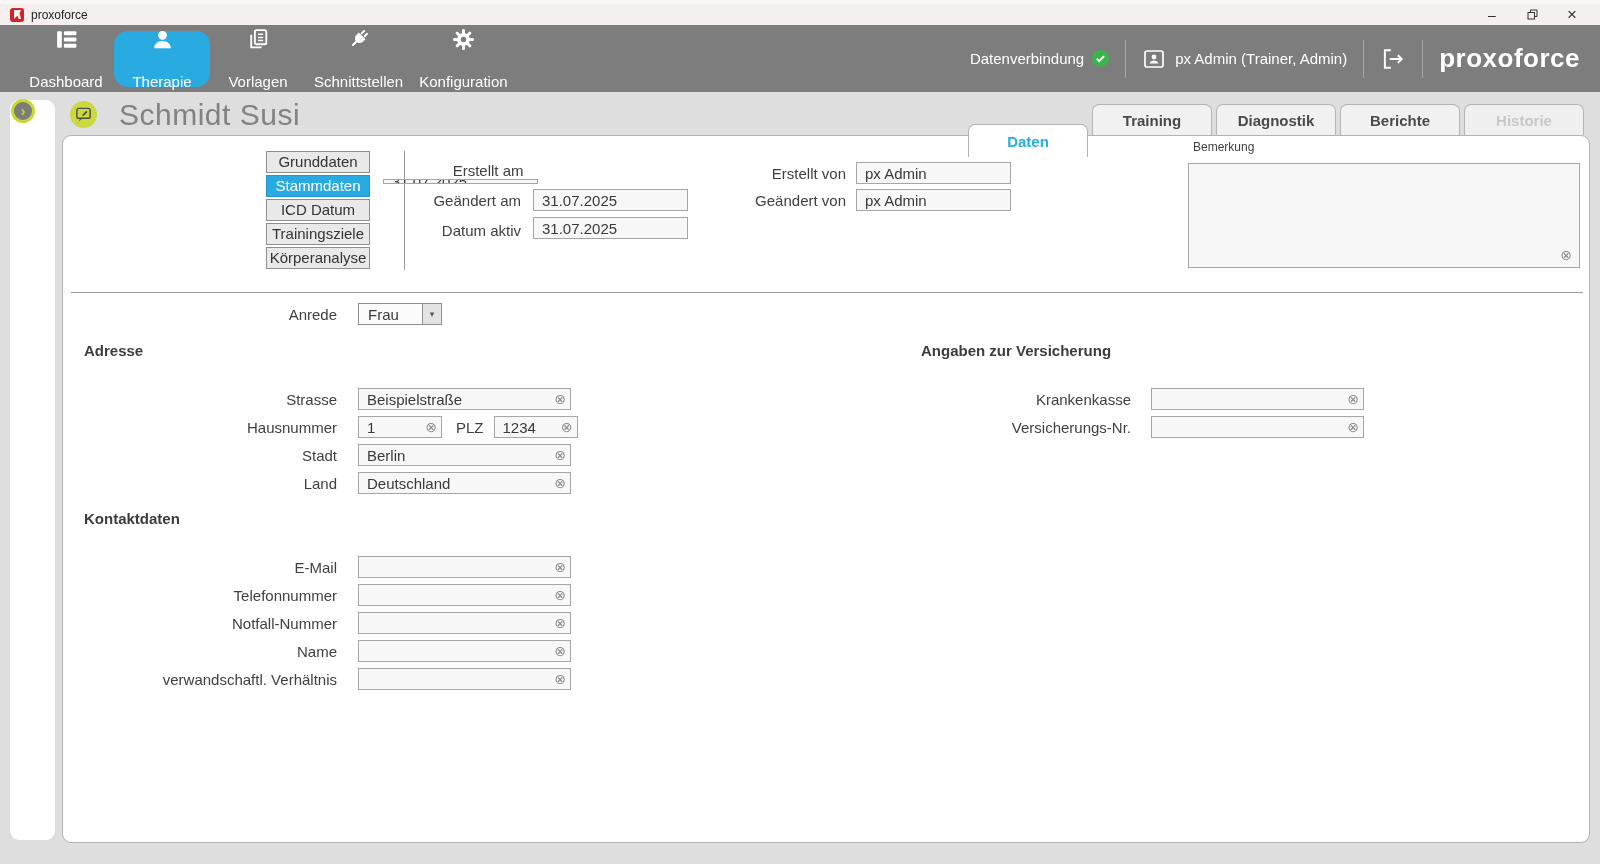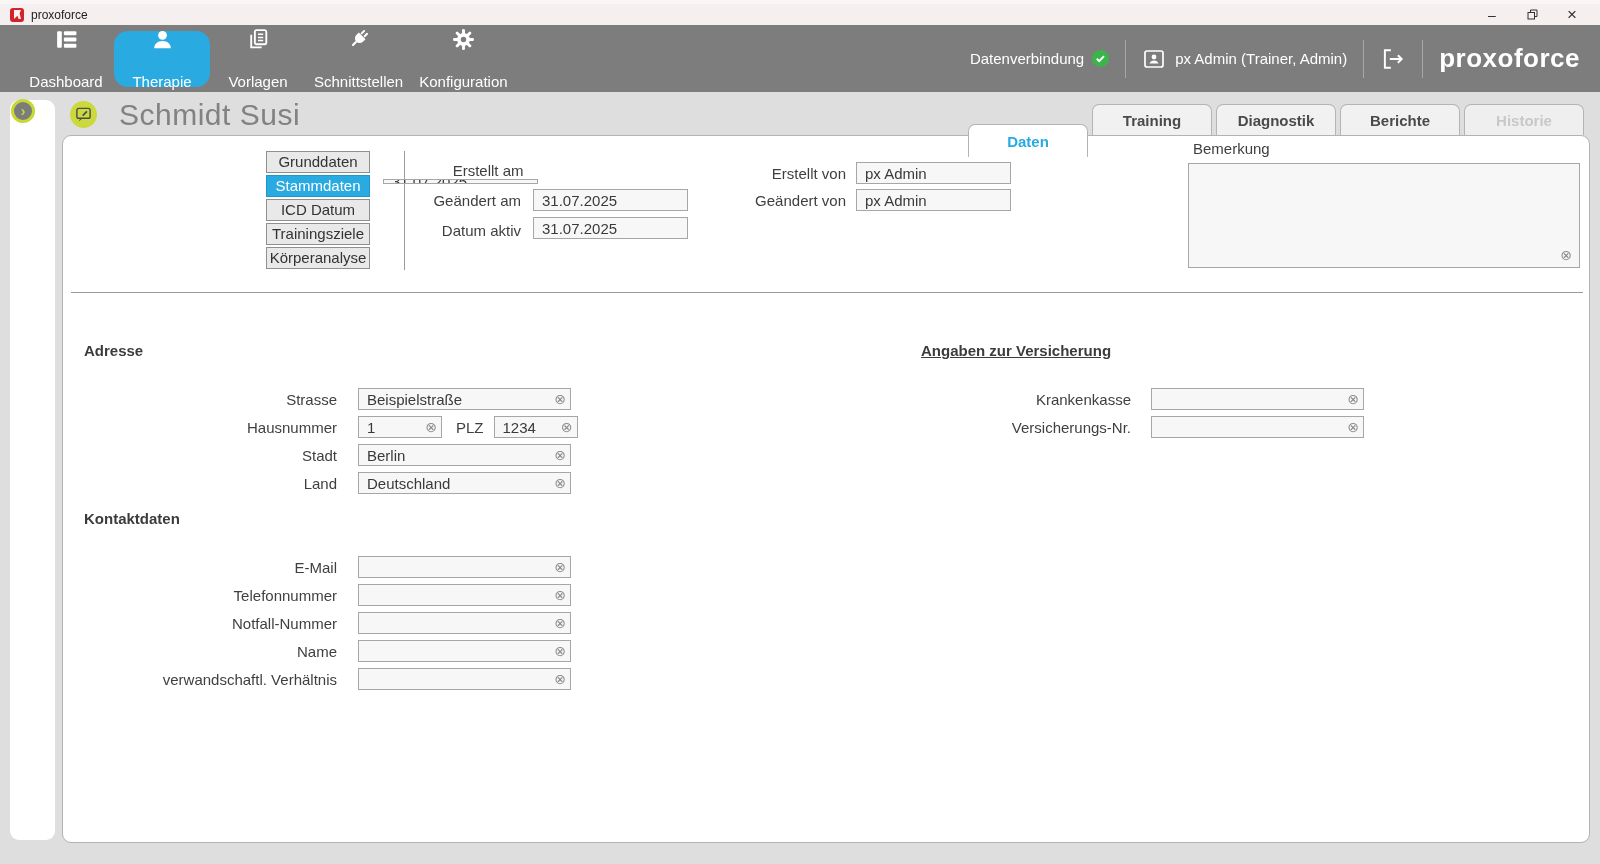--- a/index.html
+++ b/index.html
@@ -83,21 +83,21 @@
   .lblcol-von  { width:133px; margin-right:10px; }
   .lblcol-ins  { width:208px; margin-right:20px; }
 
   .plz-lbl { font-size:15px; color:#3f3f3f; margin:0 10px 0 14px; }
 
   .select { display:flex; width:84px; height:22px; border:1px solid #8f8f8f; background:#fbfbfb; }
   .select .val { flex:1; font-size:15px; color:#3a3a3a; padding-left:9px; display:flex; align-items:center; }
   .select .arrow { width:19px; background:#e3e3e3; border-left:1px solid #8f8f8f;
     display:flex; align-items:center; justify-content:center; font-size:9px; color:#555; }
 
-  .remark-label { position:absolute; left:1130px; top:4px; font-size:15px; color:#3f3f3f; }
+  .remark-label { position:absolute; left:1130px; top:4px; font-size:12px; color:#3f3f3f; }
   .remark-box { position:absolute; left:1125px; top:27px; width:392px; height:105px;
     background:#f7f7f7; border:1px solid #a6a6a6; }
   .remark-box .clear-ic { right:7px; top:auto; bottom:5px; transform:none; }
 </style>
 </head>
 <body>
 
 <div class="titlebar">
   <span class="app-ico">
     <svg width="9" height="9" viewBox="0 0 9 9">
@@ -275,20 +275,27 @@
         </span>
     </div>
 
     <div class="remark-label">Bemerkung</div>
     <div class="remark-box">
       <span class="clear-ic">⊗</span>
     </div>
 
     <div class="hdiv"></div>
 
+    <div class="row" style="left:20px; top:167px;">
+      <span class="flabel lblcol-main">Anrede</span>
+      <span class="select">
+        <span class="val">Frau</span>
+        <span class="arrow">▾</span>
+      </span>
+    </div>
 
     <div class="heading" style="left:21px; top:206px;">Adresse</div>
 
     <div class="row" style="left:20px; top:252px;">
       <span class="flabel lblcol-main">Strasse</span>
       <span class="field w213">
           <input value="Beispielstraße" style="">
           <span class="clear-ic">⊗</span>
         </span>
     </div>
@@ -350,21 +357,21 @@
         </span>
     </div>
     <div class="row" style="left:20px; top:532px;">
       <span class="flabel lblcol-main">verwandschaftl. Verhältnis</span>
       <span class="field w213">
           <input value="" style="">
           <span class="clear-ic">⊗</span>
         </span>
     </div>
 
-    <div class="heading" style="left:858px; top:206px;text-decoration:underline;">Angaben zur Versicherung</div>
+    <div class="heading" style="left:858px; top:206px;">Angaben zur Versicherung</div>
 
     <div class="row" style="left:860px; top:252px;">
       <span class="flabel lblcol-ins">Krankenkasse</span>
       <span class="field w213">
           <input value="" style="">
           <span class="clear-ic">⊗</span>
         </span>
     </div>
     <div class="row" style="left:860px; top:280px;">
       <span class="flabel lblcol-ins">Versicherungs-Nr.</span>

